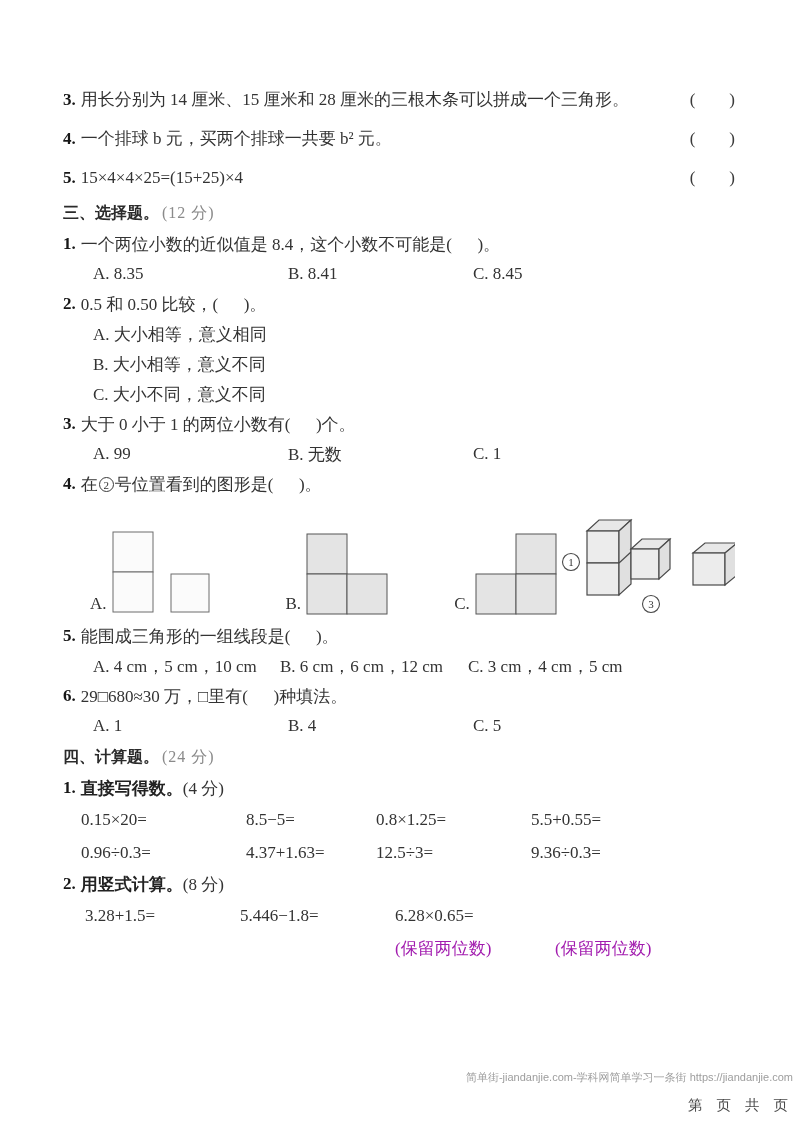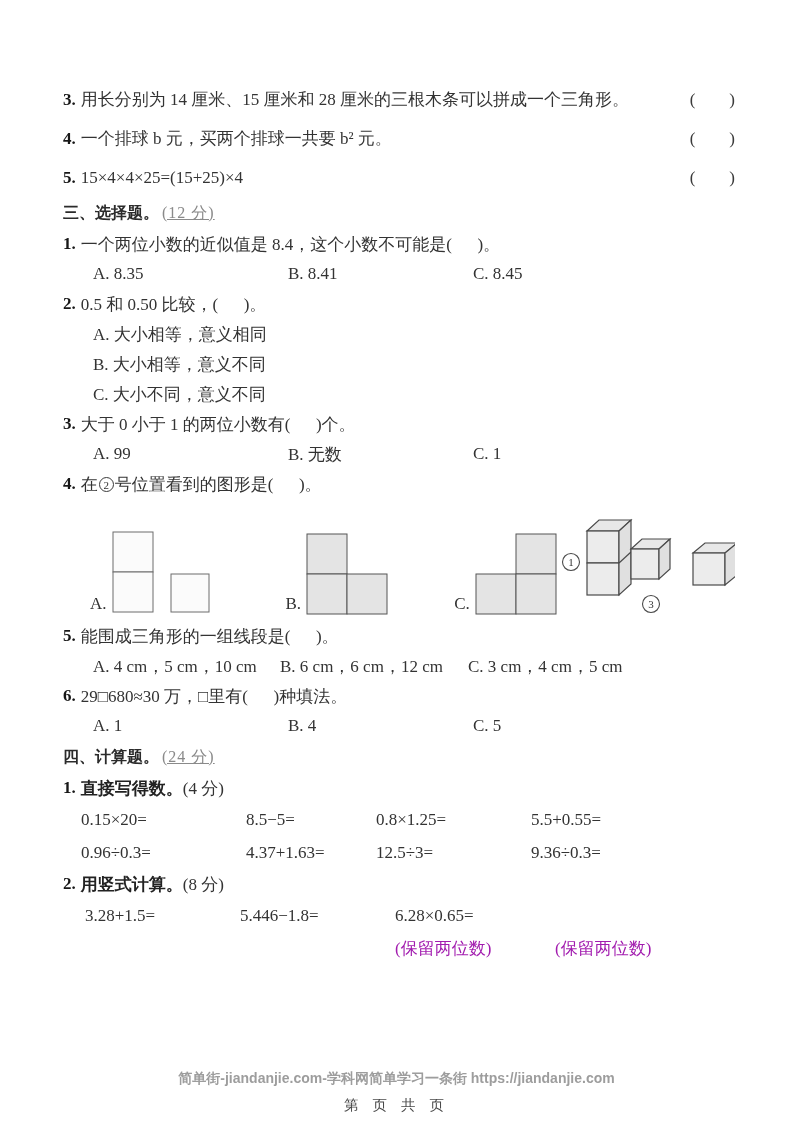--- a/index.html
+++ b/index.html
@@ -15,21 +15,21 @@
   }
   .content { position: absolute; left: 63px; right: 58px; top: 80px; }
 
   .judge-row { display: flex; align-items: center; height: 39px; }
   .judge-text { flex: 1; white-space: pre-wrap; }
   .paren { white-space: pre; margin-left: 10px; color: #3a3a3a; }
 
   .num { font-weight: bold; color: #171717; margin-right: 5px; }
 
   .sec-head { height: 32px; display: flex; align-items: center; font-weight: bold; color: #2b2b2b; font-size: 16px; }
-  .sec-score { font-weight: normal; color: #8a8a8a; margin-left: 3px; letter-spacing: 1px; text-decoration: underline; }
+  .sec-score { font-weight: normal; color: #8a8a8a; margin-left: 3px; letter-spacing: 1px; }
 
   .q-line { height: 30px; display: flex; align-items: center; white-space: pre-wrap; }
   .q-text { white-space: pre-wrap; }
 
   .opt-grid { display: grid; grid-template-columns: 195px 185px 1fr; padding-left: 30px; height: 30px; align-items: center; white-space: pre-wrap; }
   .opt-grid-tight { display: grid; grid-template-columns: 187px 188px 1fr; padding-left: 30px; height: 30px; align-items: center; white-space: pre-wrap; }
   .opt-line { padding-left: 30px; }
 
   .circ {
     display: inline-block; width: 15px; height: 15px;
@@ -44,27 +44,27 @@
   .gap-a { margin-right: 74px; }
   .gap-b { margin-right: 66px; }
   .gap-c { margin-right: 4px; }
 
   .calc-grid1 { display: grid; grid-template-columns: 165px 130px 155px 1fr; padding-left: 18px; height: 33px; align-items: center; }
   .calc-grid2 { display: grid; grid-template-columns: 155px 155px 160px 1fr; padding-left: 22px; height: 33px; align-items: center; }
   .note { color: #a21caf; }
 
   .footer-line1 {
     position: absolute; left: 0; right: 0; top: 1070px;
-    text-align: center;
+    text-align: right;
     font-family: "Liberation Sans", "DejaVu Sans", sans-serif;
-    font-size: 14px; color: #9d9d9d; font-weight: bold;
+    font-size: 11px; color: #9d9d9d;
   }
   .footer-line2 {
     position: absolute; left: 0; right: 0; top: 1096px;
-    text-align: center;
+    text-align: right;
     font-family: "Liberation Sans", "DejaVu Sans", sans-serif;
     font-size: 14.5px; color: #4a4a4a; letter-spacing: 5px;
   }
 </style>
 </head>
 <body>
 
 <div class="content">
 
   <div class="judge-row">

